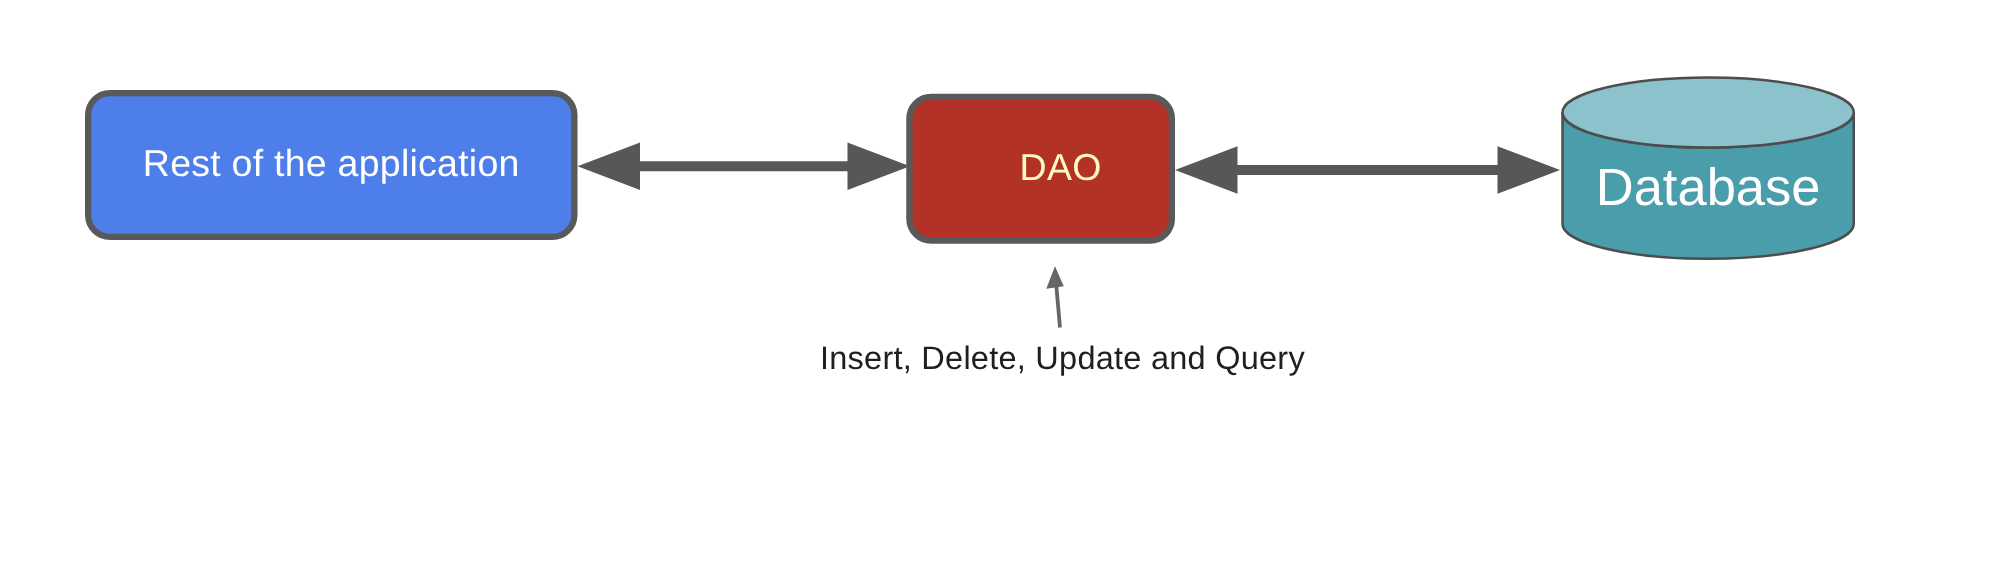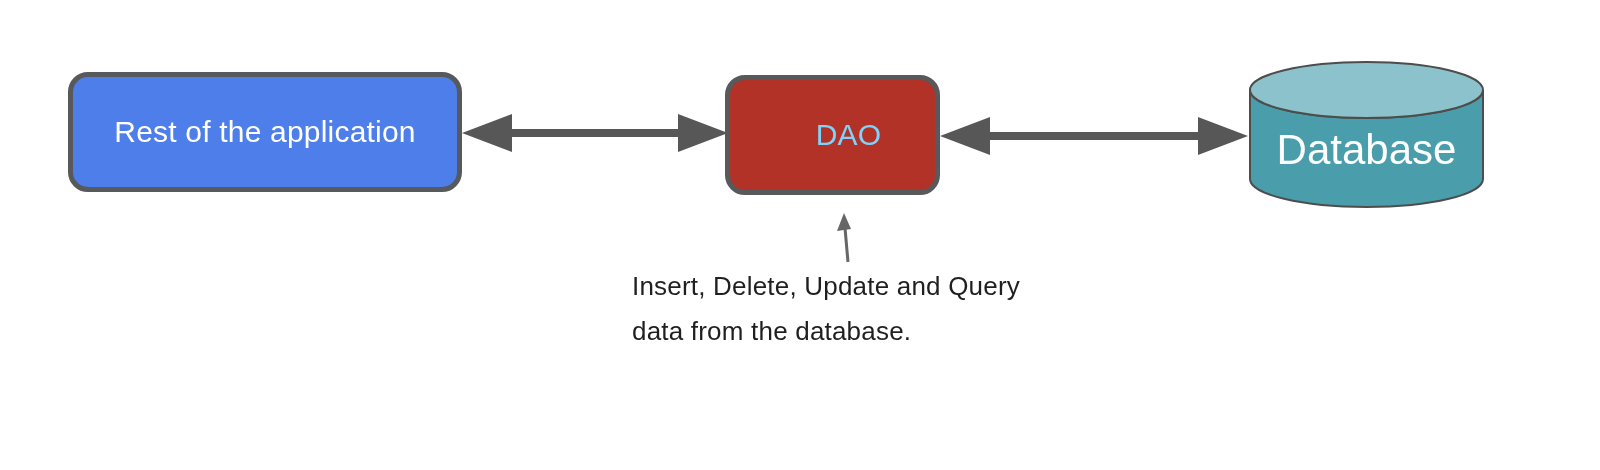--- a/index.html
+++ b/index.html
@@ -74,37 +74,36 @@
 <div class="canvas">
 
   <div class="node node-app" style="background: rgb(78, 126, 233); border-color: rgb(88, 89, 91); color: rgb(255, 255, 255);">
     <span class="node-label">Rest of the application</span>
   </div>
 
   <svg class="arrow-svg arrow-1" width="266" height="44" viewBox="0 0 266 44">
     <polygon points="0,22 50,3 50,18 216,18 216,3 266,22 216,41 216,26 50,26 50,41" fill="#575757"></polygon>
   </svg>
 
-  <div class="node node-dao" style="background: rgb(178, 50, 39); border-color: rgb(88, 89, 91); color: #7dd3fc; padding-left: 32px;">
+  <div class="node node-dao" style="background: rgb(178, 50, 39); border-color: rgb(88, 89, 91); color: #fef9c3; padding-left: 32px;">
     <span class="node-label">DAO</span>
   </div>
 
   <svg class="arrow-svg arrow-2" width="308" height="44" viewBox="0 0 308 44">
     <polygon points="0,22 50,3 50,18 258,18 258,3 308,22 258,41 258,26 50,26 50,41" fill="#575757"></polygon>
   </svg>
 
   <svg class="cylinder-svg" width="237" height="150" viewBox="0 0 237 150">
     <path stroke-width="2" d="M 2 30 L 2 119 A 116.5 28 0 0 0 235 119 L 235 30 A 116.5 28 0 0 1 2 30 Z" fill="#4a9eab" stroke="#4d4d4d"></path>
     <ellipse stroke-width="2" cx="118.5" cy="30" rx="116.5" ry="28" fill="#8bc2cb" stroke="#4d4d4d"></ellipse>
   </svg>
   <div class="database-label" style="color: rgb(255, 255, 255);">Database</div>
 
   <svg class="pointer-arrow-svg" width="26" height="52" viewBox="0 0 26 52">
     <line x1="14" y1="50" x2="11" y2="16" stroke-width="3" stroke="#666666"></line>
     <polygon points="10,1 3,19 17,17" fill="#666666"></polygon>
   </svg>
 
-  <div class="caption" style="color: rgb(31, 31, 31);">
+  <div class="caption" style="color: rgb(31, 31, 31); margin-left: 24px;">
     <div>Insert, Delete, Update and Query</div>
-    <div>data from the database.</div>
   </div>
 
 </div>
 
 </body></html>

